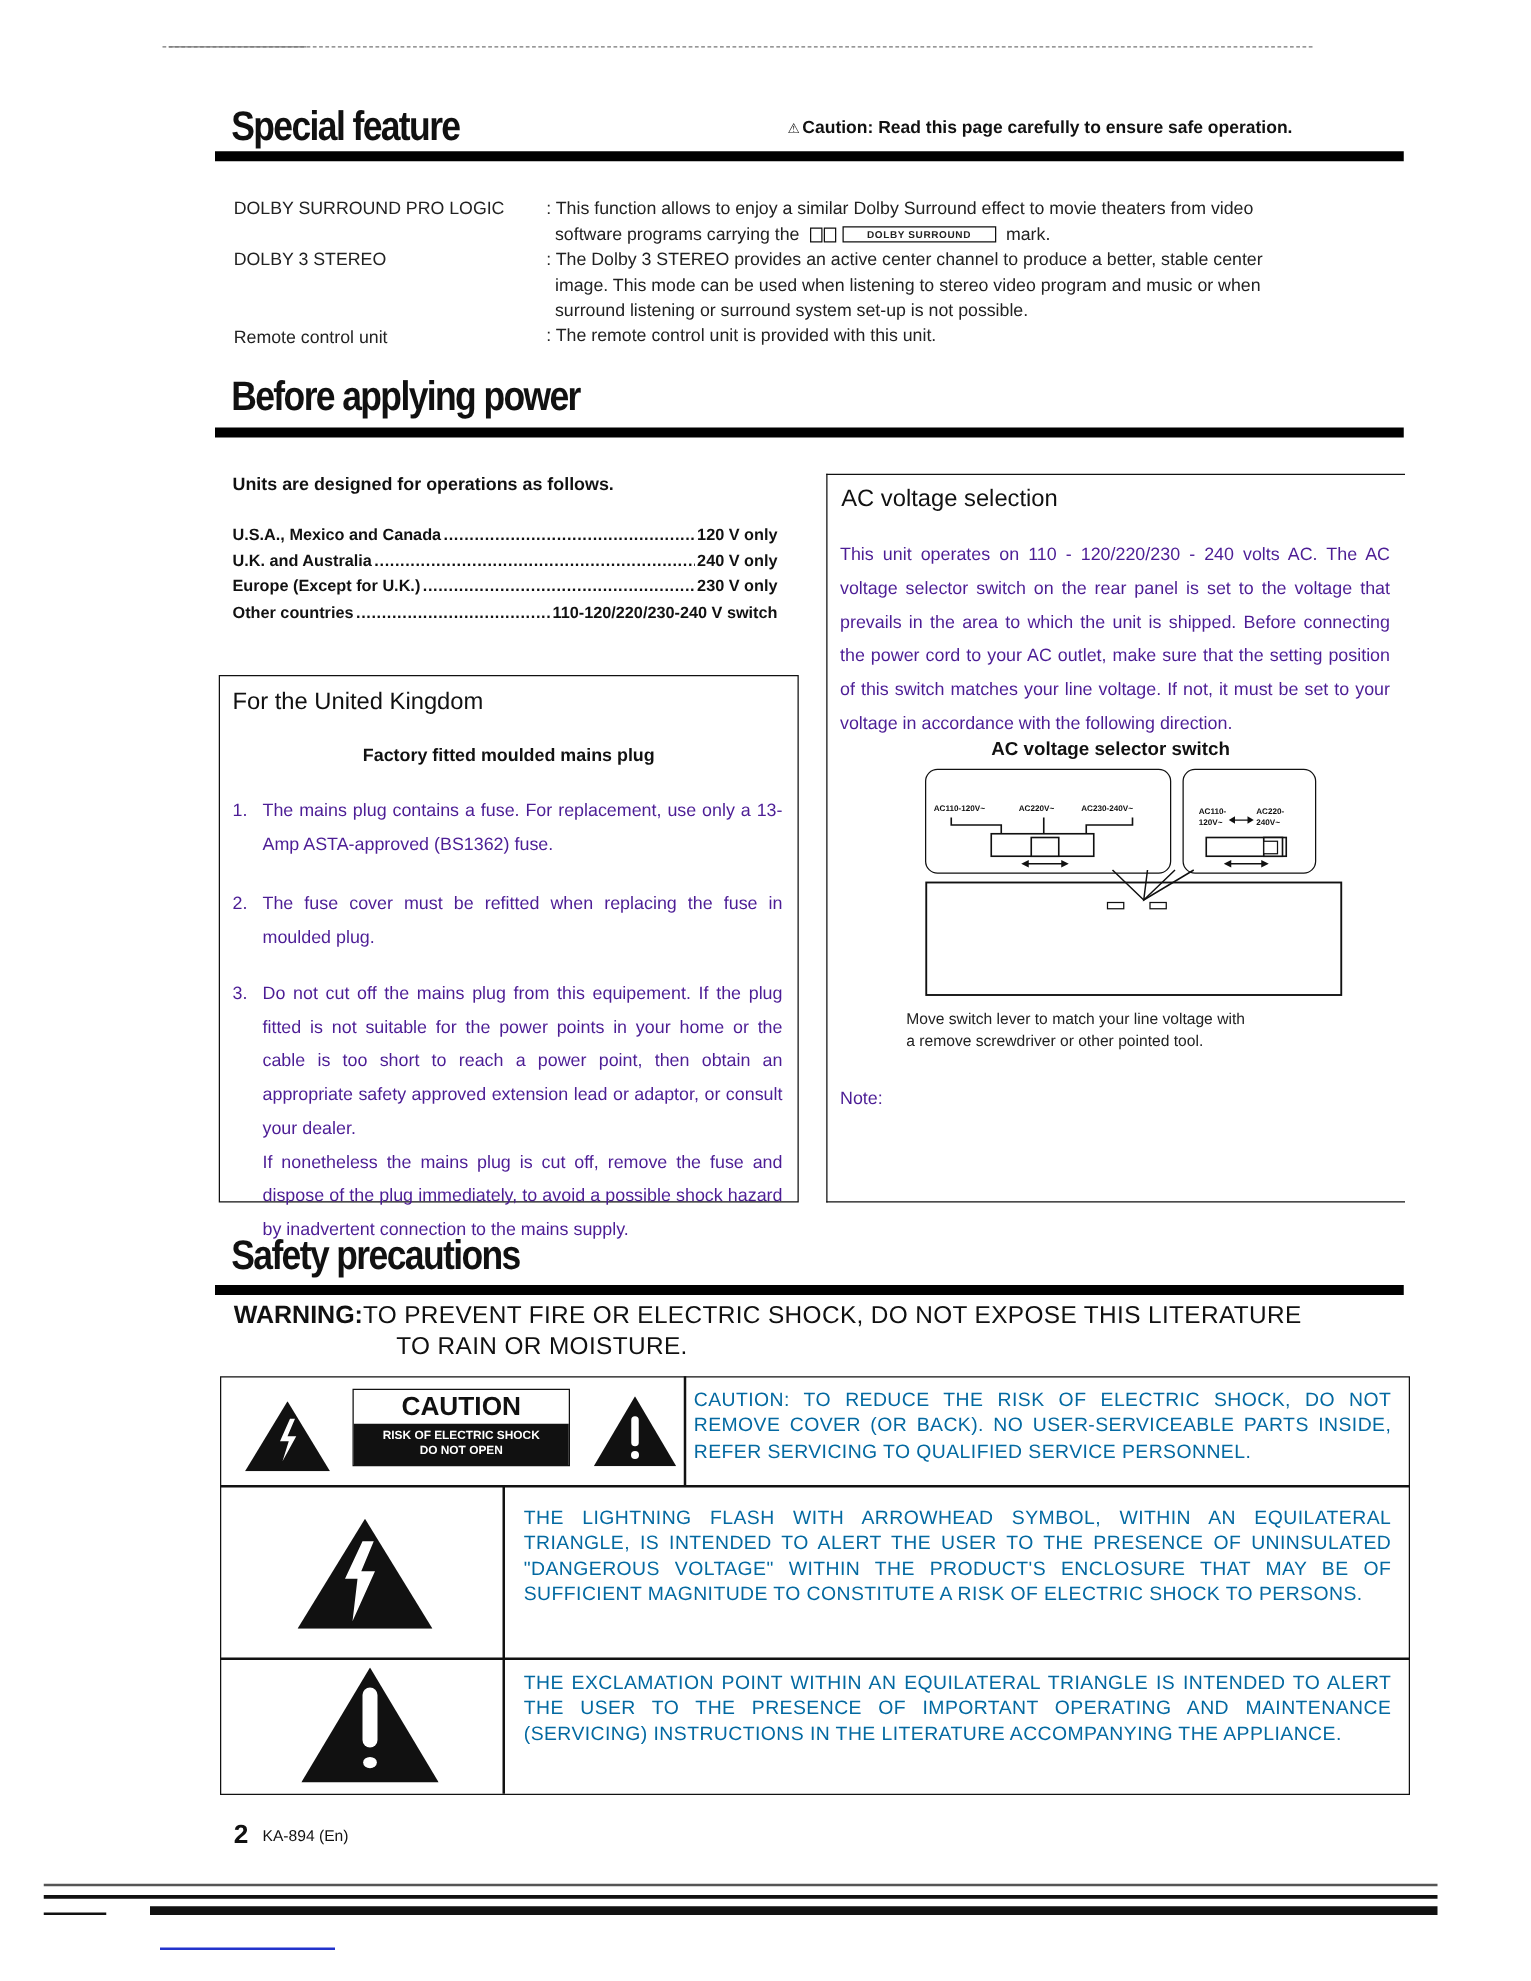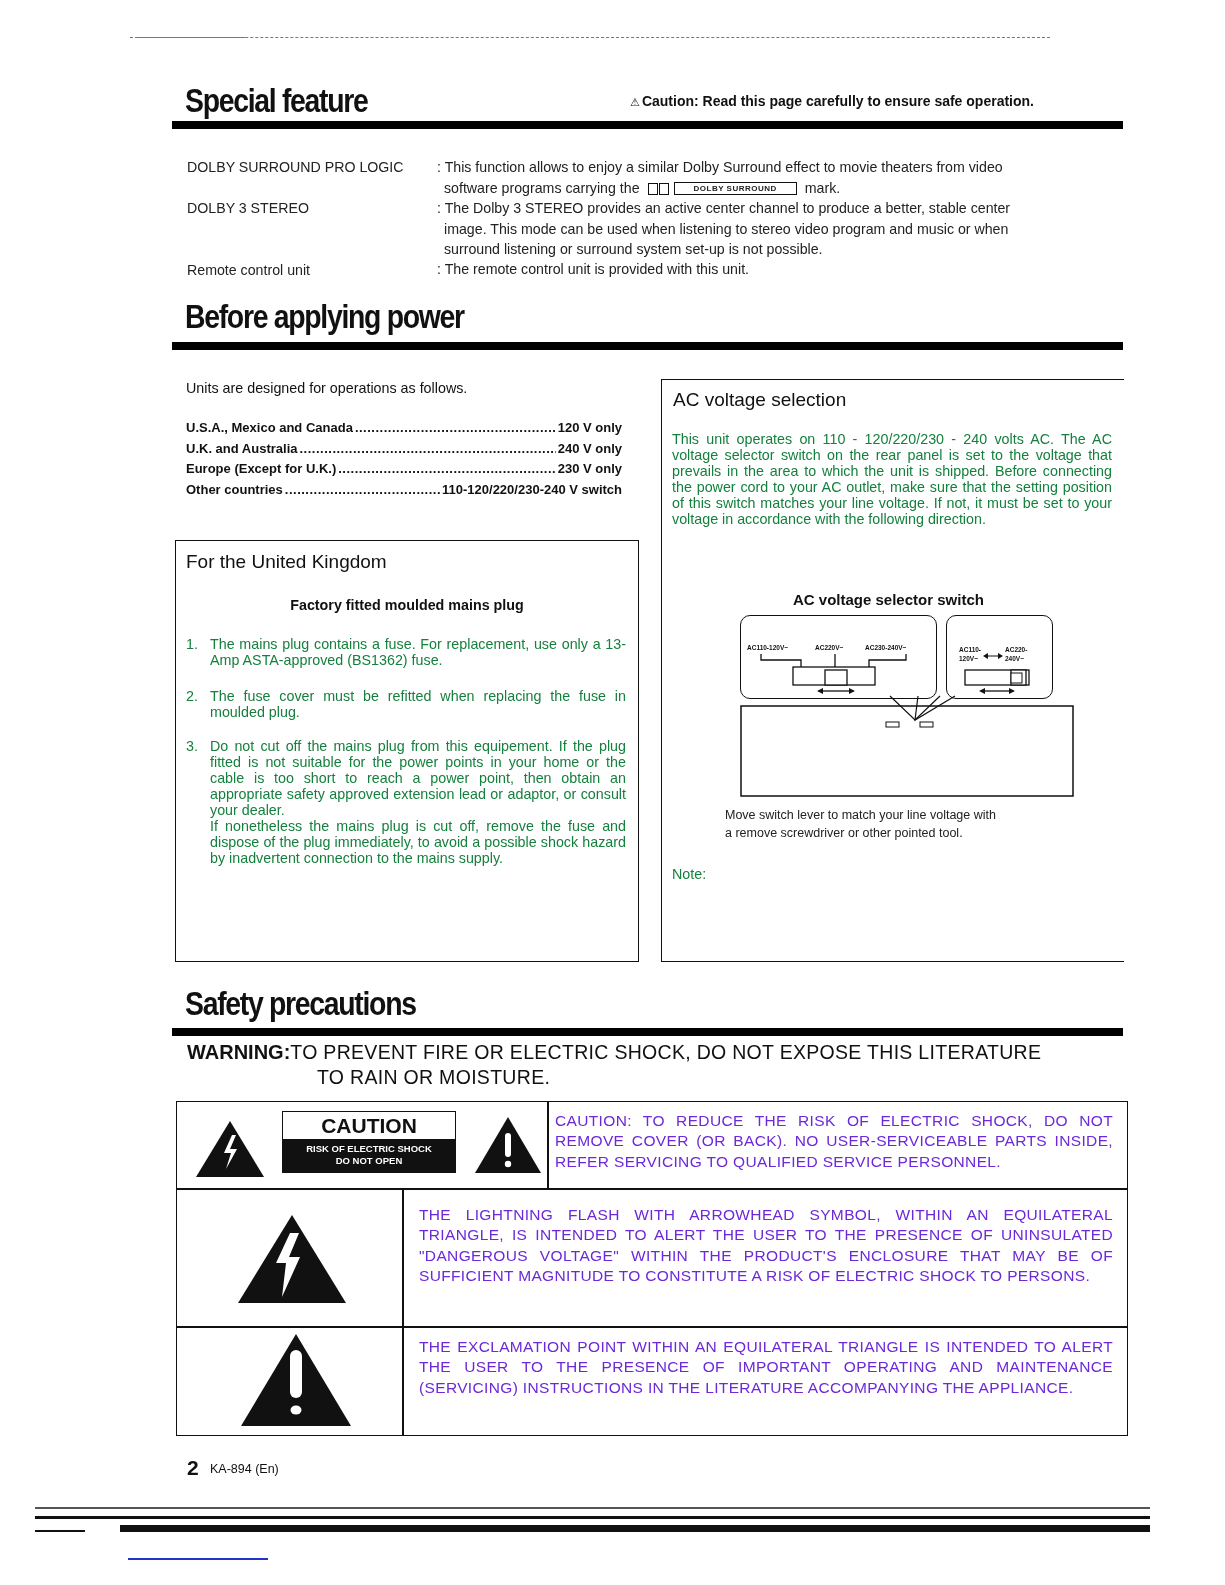--- a/index.html
+++ b/index.html
@@ -8,35 +8,35 @@
   .top-dash { left:130px; top:37px; width:920px; border-top:1px dashed #777; }
   .top-dash-solid { left:135px; top:37px; width:110px; border-top:1px solid #777; }
   .h1 { font-family:"Liberation Sans", sans-serif; font-weight:bold; font-size:33px; letter-spacing:-1.5px; transform:scaleX(0.86); transform-origin:left top; white-space:nowrap; }
   .rule { background:#000; height:8px; }
   .caution-top { left:630px; top:93px; font-size:14px; font-weight:bold; white-space:nowrap; }
   .feat { font-size:14.2px; line-height:20.5px; color:#222; }
   .feat .lbl { position:absolute; left:187px; }
   .feat .desc { position:absolute; left:437px; width:680px; text-align:justify; }
   .dolby-mark { display:inline-block; border:1px solid #111; font-size:8px; font-weight:bold; padding:0 19px; line-height:11px; vertical-align:middle; margin:0 4px; letter-spacing:.5px; }
   .dd { display:inline-block; width:8px; height:10px; border:1.5px solid #111; vertical-align:middle; margin-right:1px; }
-  .units-title { left:186px; top:380px; font-weight:normal; font-size:14.3px; }
+  .units-title { left:186px; top:380px; font-weight:bold; font-size:14.3px; }
   .units-row { left:186px; width:436px; font-weight:bold; font-size:13px; display:flex; white-space:nowrap; }
   .units-row .dots { flex:1; overflow:hidden; margin:0 2px; }
   .units-row .dots::after { content:"................................................................................................................"; letter-spacing:0.5px; }
   .box { border:1.5px solid #111; }
   .uk-box { left:175px; top:540px; width:462px; height:420px; }
   .ac-box { left:661px; top:379px; width:462px; height:581px; border-top:1px solid #111; border-bottom:1px solid #111; border-left:1.5px solid #111; border-right:none; }
   .box-title { font-weight:normal; font-size:19px; }
-  .body-text { font-size:14.3px; line-height:16px; color:#15803d; text-align:justify; }
+  .body-text { font-size:14.3px; line-height:27px; color:#4c1d95; text-align:justify; }
   .li { display:flex; }
   .li .num { width:24px; flex:none; }
   .li .txt { flex:1; }
   .warn { left:187px; top:1040px; font-size:19.5px; letter-spacing:0.3px; line-height:25px; white-space:nowrap; }
   .warn b { font-weight:bold; font-size:20px; letter-spacing:0; }
-  .caps { font-size:15.5px; line-height:20.3px; letter-spacing:0.35px; text-align:justify; color:#6d28d9; }
+  .caps { font-size:15.5px; line-height:20.3px; letter-spacing:0.35px; text-align:justify; color:#0369a1; }
   .safety-table { left:176px; top:1101px; width:950px; height:333px; border:1.5px solid #111; }
   .cell-line-h { background:#111; height:1.5px; }
   .cell-line-v { background:#111; width:1.5px; }
   .caution-label { left:282px; top:1111px; width:172px; height:60px; border:1.5px solid #111; }
   .caution-label .top { height:27px; text-align:center; font-weight:bold; font-size:21px; line-height:28px; }
   .caution-label .bot { background:#111; color:#fff; height:33px; text-align:center; font-size:9.5px; font-weight:bold; line-height:12px; padding-top:4px; box-sizing:border-box; }
   .footer-num { left:187px; top:1456px; font-weight:bold; font-size:21px; }
   .footer-model { left:210px; top:1462px; font-size:12.5px; }
   .bottom-rule1 { left:35px; top:1507px; width:1115px; height:1.5px; background:#555; }
   .bottom-rule2 { left:35px; top:1516px; width:1115px; height:3px; background:#111; }

